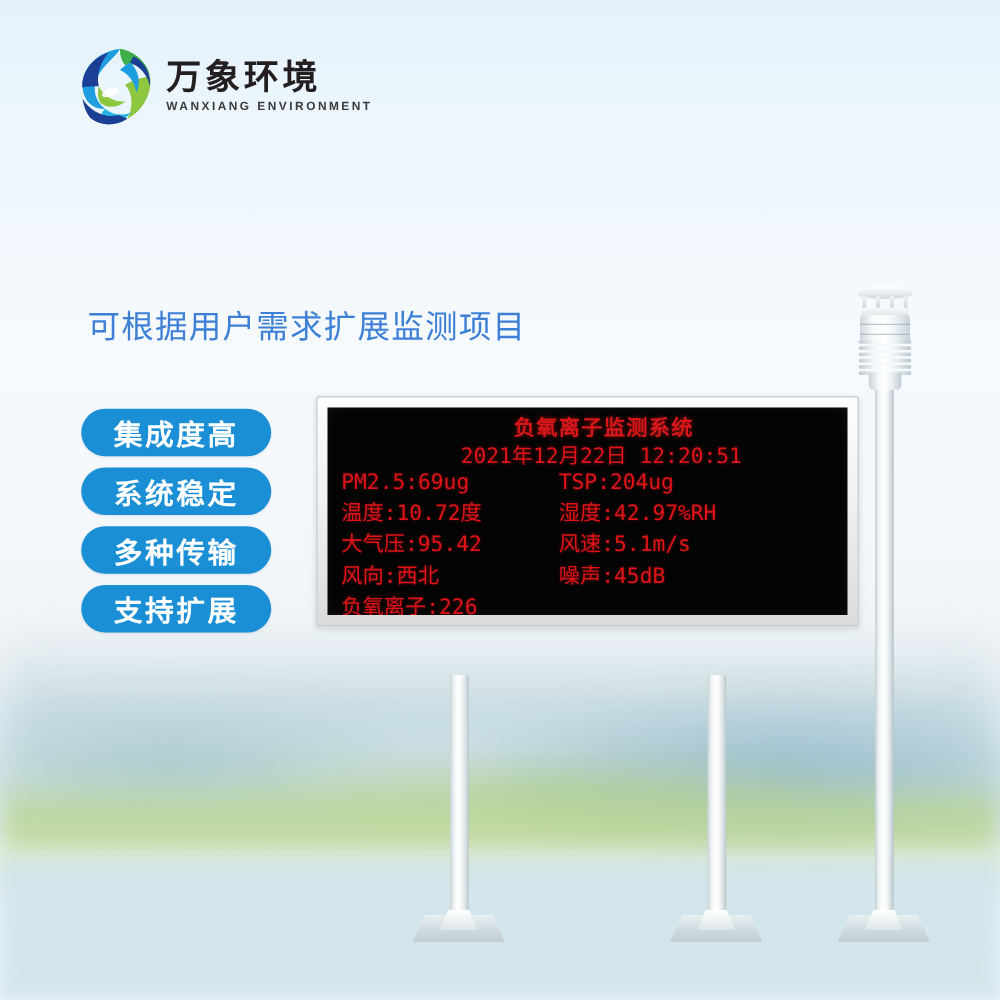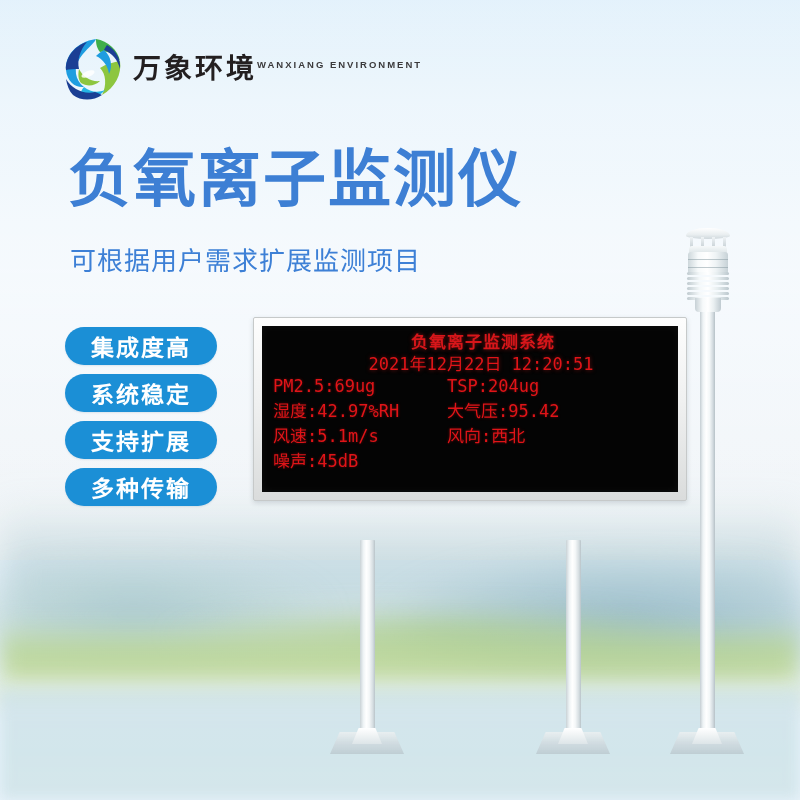--- a/index.html
+++ b/index.html
@@ -66,21 +66,21 @@
     filter:blur(8px);
   }
   .bg-veil{
     top:0;height:800px;
     background:linear-gradient(180deg, rgba(255,255,255,.30) 0%, rgba(255,255,255,.50) 34%, rgba(255,255,255,.18) 62%, rgba(255,255,255,.05) 100%);
   }
 
   
   .logo{position:absolute;left:62px;top:36px;display:flex;align-items:center;gap:9px;}
   .logo-mark{width:62px;height:66px;flex:none;}
-  .logo-text{display:flex;justify-content:center;line-height:1;}
+  .logo-text{display:flex;flex-direction:column;justify-content:center;line-height:1;}
   .logo-cn{
     font-size:28px;font-weight:bold;color:#231f20;letter-spacing:3px;
     font-family:"DejaVu Sans","Liberation Sans",sans-serif;
   }
   .logo-en{
     font-size:9.5px;color:#3b3a3c;letter-spacing:2.0px;margin-top:5px;font-weight:bold;
     font-family:Liberation Sans, sans-serif;
   }
 
   
@@ -230,35 +230,34 @@
       <path d="M17 33 C21 41 29 46 38 45 C33 50 25 51 19 47 C16 43 16 38 17 33 Z" fill="#8dc63f"></path>
       <path d="M42 14 C49 20 51 30 47 38 C46 30 41 23 34 20 C37 17 40 15 42 14 Z" fill="#1e9de0"></path>
       <ellipse cx="26" cy="38" rx="7" ry="3" fill="#ffffff" opacity=".85" transform="rotate(-22 26 38)"></ellipse>
     </svg>
     <div class="logo-text">
       <div class="logo-cn">万象环境</div>
       <div class="logo-en">WANXIANG ENVIRONMENT</div>
     </div>
   </div>
 
-  <div class="headline">负氧离子监测仪</div>
   <div class="subline">可根据用户需求扩展监测项目</div>
 
   <div class="badges">
     <div class="badge">
         <span>集成度高</span>
       </div>
     <div class="badge">
         <span>系统稳定</span>
       </div>
     <div class="badge">
+        <span>多种传输</span>
+      </div>
+    <div class="badge">
         <span>支持扩展</span>
-      </div>
-    <div class="badge">
-        <span>多种传输</span>
       </div>
   </div>
 
   <div class="pole" style="left:360px;top:540px;height:202px;"></div>
   <div class="pole" style="left:566px;top:540px;height:202px;"></div>
 
   <div class="foot" style="left:330px;top:732px;"></div>
   <div class="foot-hub" style="left:352px;top:728px;"></div>
   <div class="foot" style="left:536px;top:732px;"></div>
   <div class="foot-hub" style="left:558px;top:728px;"></div>
@@ -293,27 +292,29 @@
 
   <div class="billboard">
     <div class="led-screen">
       <div class="led-title">负氧离子监测系统</div>
       <div class="led-datetime">2021年12月22日 12:20:51</div>
 
       <div class="led-grid">
         <div class="led-cell">PM2.5:69ug</div>
 
         <div class="led-cell">TSP:204ug</div>
+        <div class="led-cell">温度:10.72度</div>
 
         <div class="led-cell">湿度:42.97%RH</div>
         <div class="led-cell">大气压:95.42</div>
 
         <div class="led-cell">风速:5.1m/s</div>
         <div class="led-cell">风向:西北</div>
 
         <div class="led-cell">噪声:45dB</div>
+        <div class="led-cell">负氧离子:226</div>
 
         <div class="led-cell"></div>
       </div>
     </div>
   </div>
 
 </div>
 
 </body></html>

